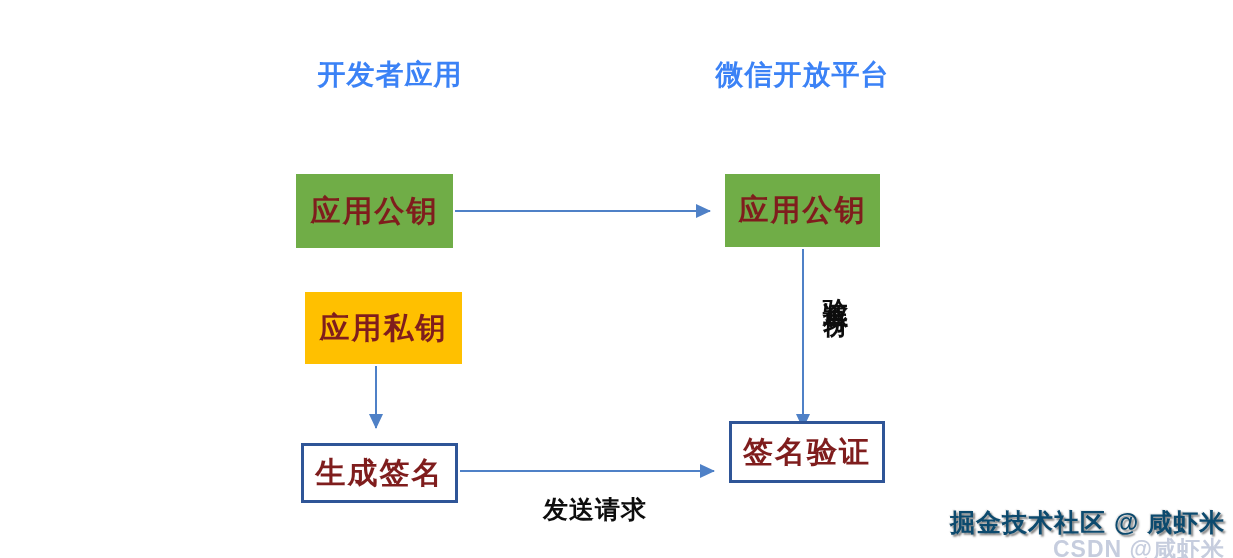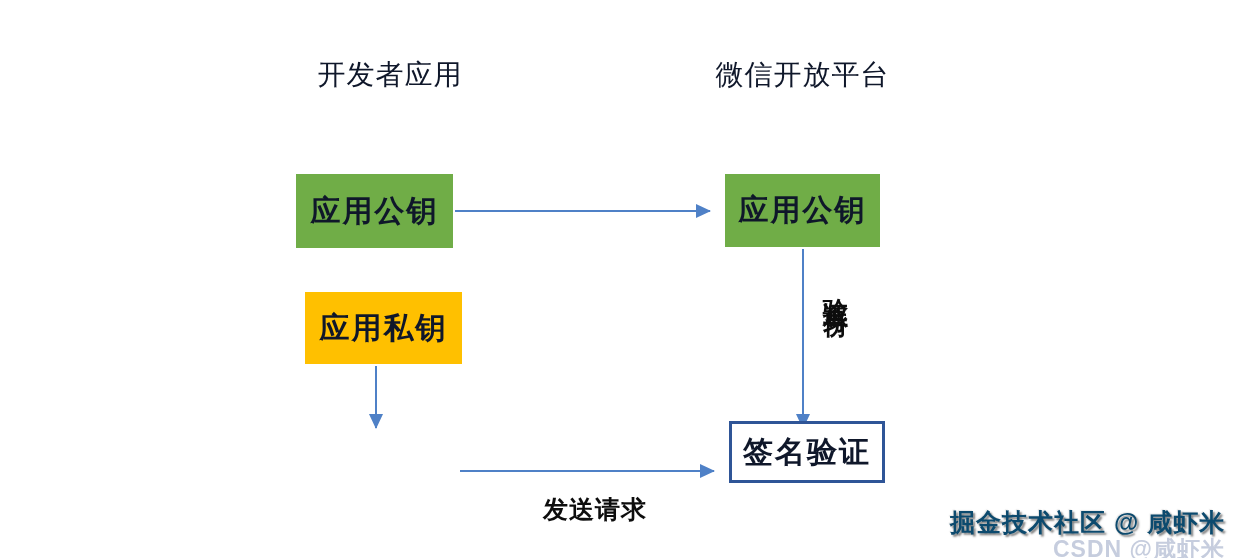--- a/index.html
+++ b/index.html
@@ -18,34 +18,34 @@
   .edges-svg {
     position: absolute;
     left: 0; top: 0;
     width: 1233px;
     height: 558px;
     pointer-events: none;
   }
   .col-header {
     position: absolute;
     font-size: 28px;
-    font-weight: normal;
-    color: #0f172a;
+    font-weight: bold;
+    color: #3b82f6;
     text-align: center;
     letter-spacing: 1px;
     white-space: nowrap;
   }
   .node {
     position: absolute;
     display: flex;
     align-items: center;
     justify-content: center;
     font-size: 30px;
     font-weight: bold;
-    color: #0f172a;
+    color: #7f1d1d;
     letter-spacing: 2px;
     white-space: nowrap;
     box-sizing: border-box;
   }
   .node-green  { background: #70AD47; }
   .node-yellow { background: #FFC000; margin-left: 9px; }
   .node-outline {
     background: #ffffff;
     border: 3px solid #2F5597;
   }
@@ -106,20 +106,21 @@
 
   <div class="col-header" style="left:300px; top:56px; width:180px;">开发者应用</div>
   <div class="col-header" style="left:710px; top:56px; width:185px;">微信开放平台</div>
 
   <div class="node node-green" style="left:296px; top:174px; width:157px; height:74px;">应用公钥</div>
 
   <div class="node node-green" style="left:725px; top:174px; width:155px; height:73px;">应用公钥</div>
 
   <div class="node node-yellow" style="left:296px; top:292px; width:157px; height:72px;">应用私钥</div>
 
+  <div class="node node-outline" style="left:301px; top:443px; width:157px; height:60px;">生成签名</div>
 
   <div class="node node-outline" style="left:729px; top:421px; width:156px; height:62px;">签名验证</div>
 
 
   <div class="edge-label-vertical" style="left:820px; top:278px; height:120px;">验证身份</div>
 
   <div class="edge-label" style="left:505px; top:481px; width:180px;margin-top:12px;">发送请求</div>
 
   <div class="watermark-juejin" style="left:950px; top:506px;">掘金技术社区 @ 咸虾米</div>
 

